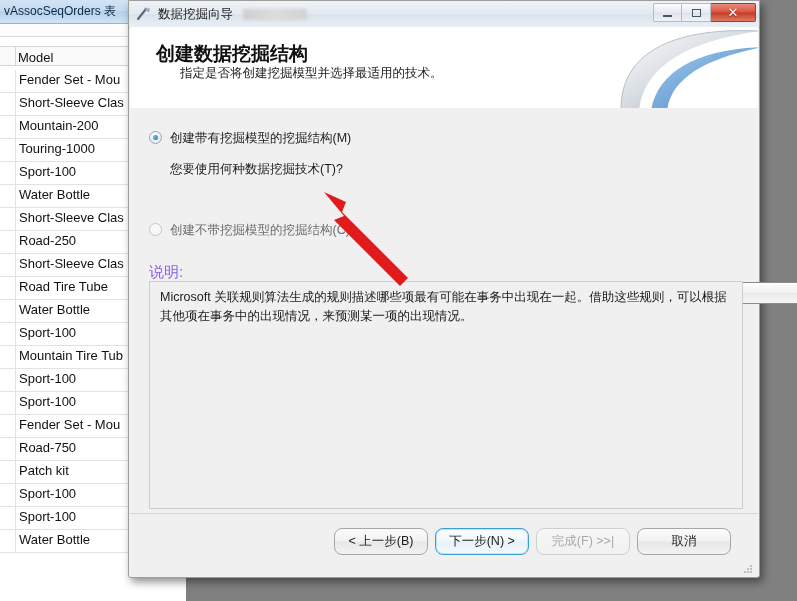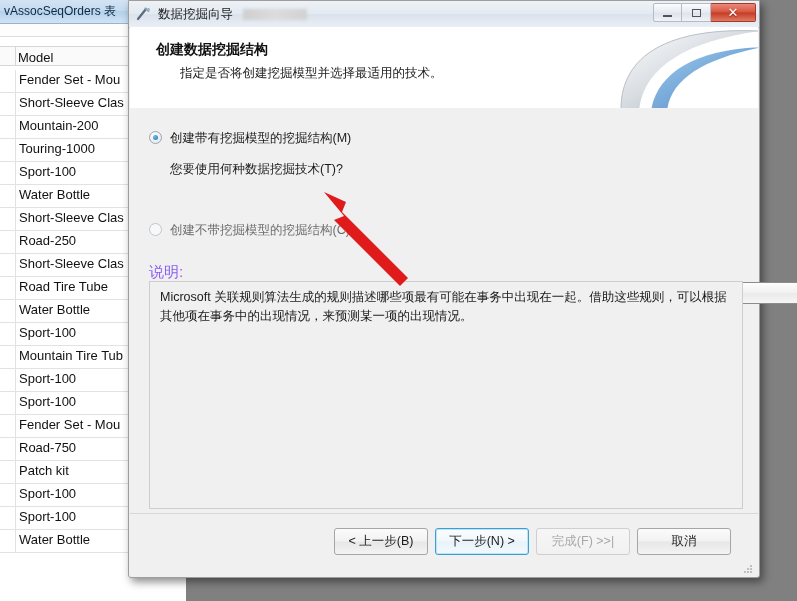--- a/index.html
+++ b/index.html
@@ -103,21 +103,21 @@
   .glyph-max { width: 9px; height: 8px; border: 1.5px solid #4a5560; box-sizing: border-box; }
   .glyph-close { color: #fff; font-size: 13px; font-weight: bold; line-height: 1; text-shadow: 0 1px 1px rgba(0,0,0,.4); }
 
   
   .banner {
     position: absolute; left: 1px; top: 26px; right: 1px; height: 81px;
     background: #ffffff; border-bottom: 1px solid #dcdcdc; overflow: hidden;
   }
   .banner-title {
     position: absolute; left: 26px; top: 14px;
-    font-size: 14px; font-weight: bold; color: #111;
+    font-size: 19px; font-weight: bold; color: #111;
   }
   .banner-sub {
     position: absolute; left: 50px; top: 38px;
     font-size: 12.5px; color: #222; text-align: right;
   }
   .banner-art { position: absolute; right: -8px; top: -6px; width: 175px; height: 92px; }
 
   
   .content {
     position: absolute; left: 1px; top: 107px; right: 1px; bottom: 63px;
@@ -163,21 +163,21 @@
 
   
   .footer {
     position: absolute; left: 1px; right: 1px; bottom: 1px; height: 62px;
     background: #f0f0f0; border-top: 1px solid #d7d7d7;
   }
   .btn {
     position: absolute; top: 14px; height: 27px; width: 94px;
     font-size: 12.5px; color: #1a1a1a;
     background: linear-gradient(to bottom, #fbfbfb, #f2f2f2 48%, #e7e7e7 52%, #f3f3f3);
-    border: 1px solid #a6a6a6; border-radius: 3px; box-sizing: border-box;
+    border: 1px solid #a6a6a6; border-radius: 8px; box-sizing: border-box;
     display: flex; align-items: center; justify-content: center;
     white-space: nowrap;
   }
   .btn.default {
     border: 1px solid #3c9fd4;
     box-shadow: 0 0 0 1px #bee3f7 inset;
     background: linear-gradient(to bottom, #fbfdfe, #f0f7fc 48%, #e6f2fa 52%, #f4fafd);
   }
   .btn.disabled {
     color: #a8a8a8; border-color: #cfcfcf;

